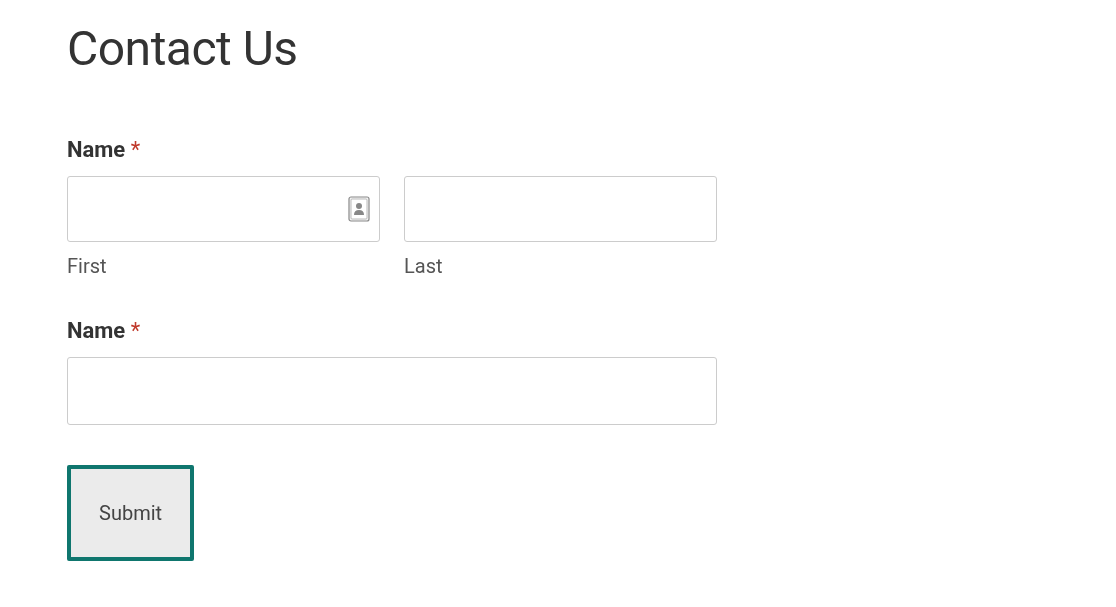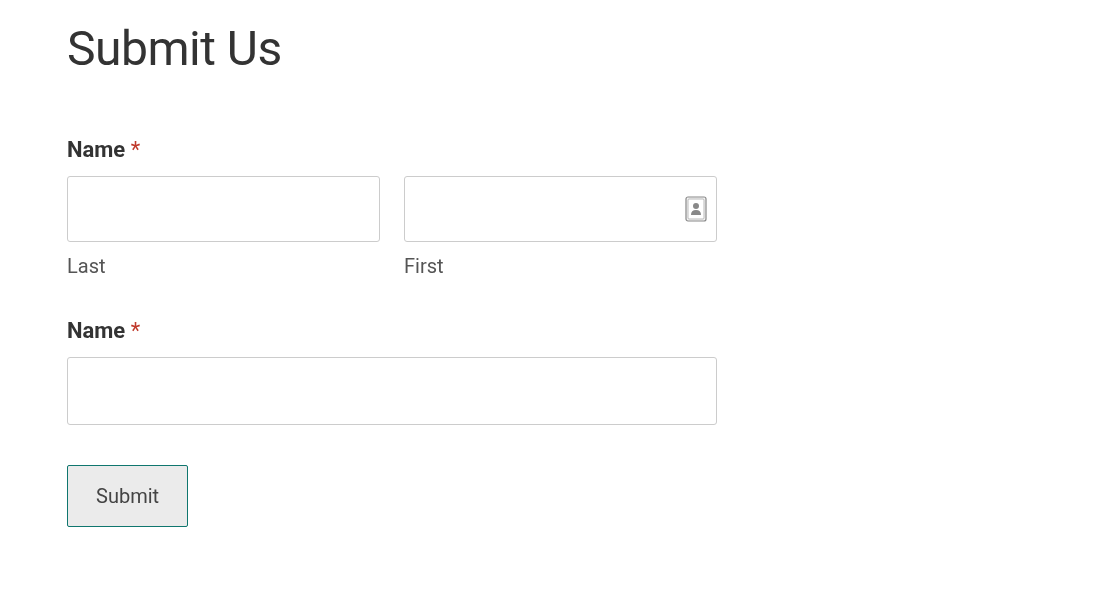--- a/index.html
+++ b/index.html
@@ -82,59 +82,59 @@
       height: 68px;
       border: 1px solid #cccccc;
       border-radius: 3px;
       font-size: 18px;
       padding: 0 14px;
       background: #ffffff;
       color: #333;
     }
     .submit-button {
       background: #ebebeb;
-      border: 1px solid #0f766e;
+      border: 4px solid #0f766e;
       color: #444444;
       font-size: 20px;
-      padding: 18px 28px;
+      padding: 32px 28px;
       cursor: pointer;
       font-family: inherit;
       border-radius: 2px;
     }
   </style>
 </head>
 <body>
 
-<h1 class="page-title">Submit Us</h1>
+<h1 class="page-title">Contact Us</h1>
 
 <div class="form-container">
 
   <div class="field-group">
     <label class="field-label">
       <span>Name</span>
       <span class="required">*</span>
     </label>
     <div class="name-row">
-      <div class="name-col">
-        <input type="text" class="text-input" value="" style="">
-        <div class="sublabel">Last</div>
-      </div>
       <div class="name-col">
         <div class="input-wrapper">
           <input type="text" class="text-input" value="" style="">
           <span class="autofill-icon">
             <svg viewBox="0 0 22 26" width="22" height="26">
               <rect x="1" y="1" width="20" height="24" rx="2" fill="#f5f5f5" stroke="#888888" stroke-width="1.2"></rect>
               <rect x="3" y="3" width="16" height="20" rx="1" fill="#ffffff" stroke="#aaaaaa" stroke-width="0.8"></rect>
               <circle cx="11" cy="10" r="3" fill="#888888"></circle>
               <path d="M 6 19 Q 6 14 11 14 Q 16 14 16 19 Z" fill="#888888"></path>
             </svg>
           </span>
         </div>
         <div class="sublabel">First</div>
+      </div>
+      <div class="name-col">
+        <input type="text" class="text-input" value="" style="">
+        <div class="sublabel">Last</div>
       </div>
     </div>
   </div>
 
   <div class="field-group">
     <label class="field-label">
       <span>Name</span>
       <span class="required">*</span>
     </label>
     <input type="email" class="email-input" value="" style="">

